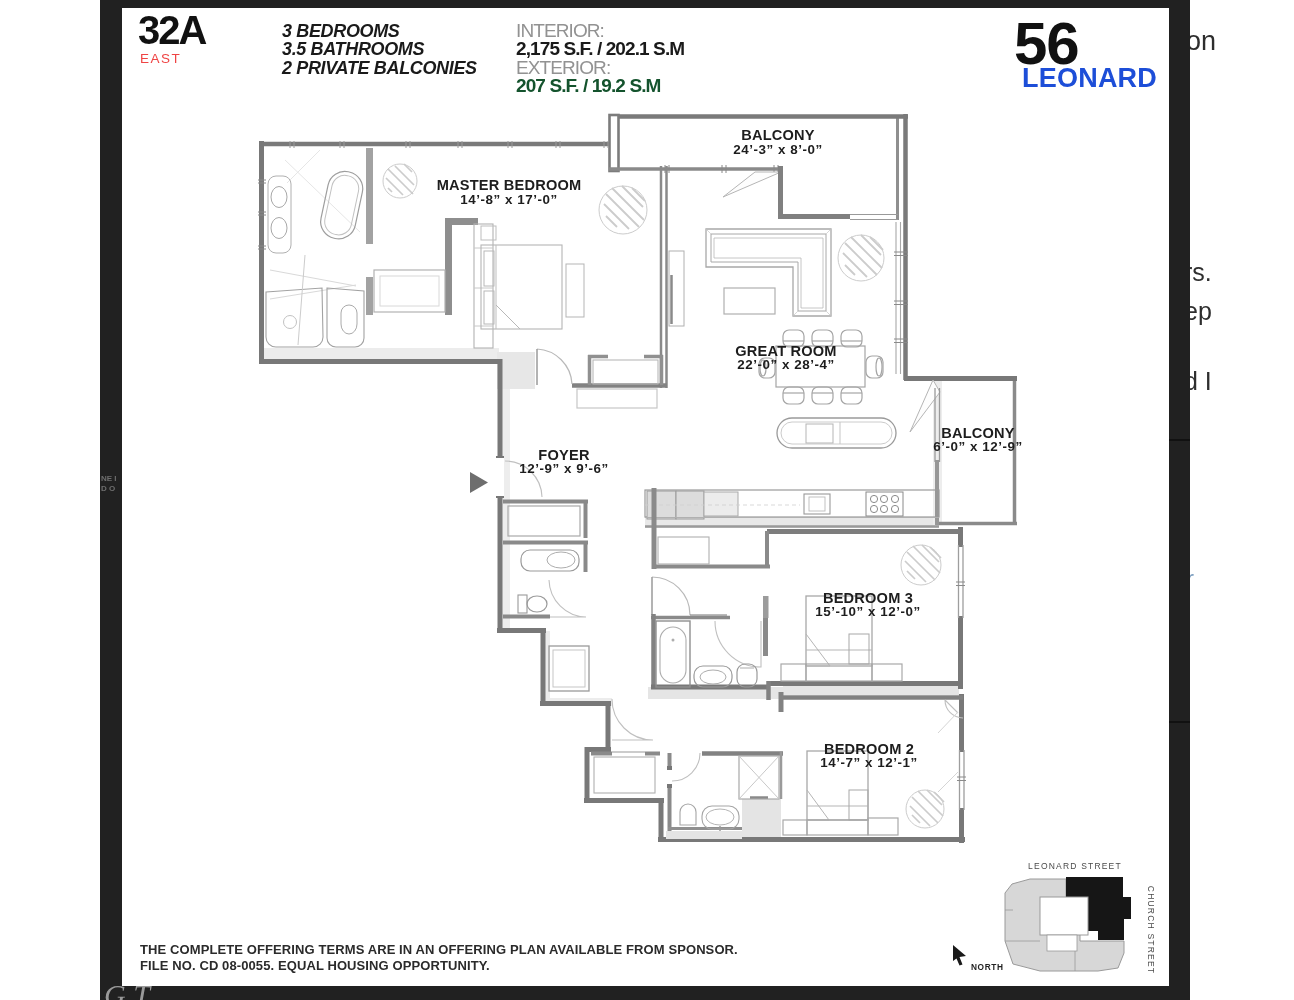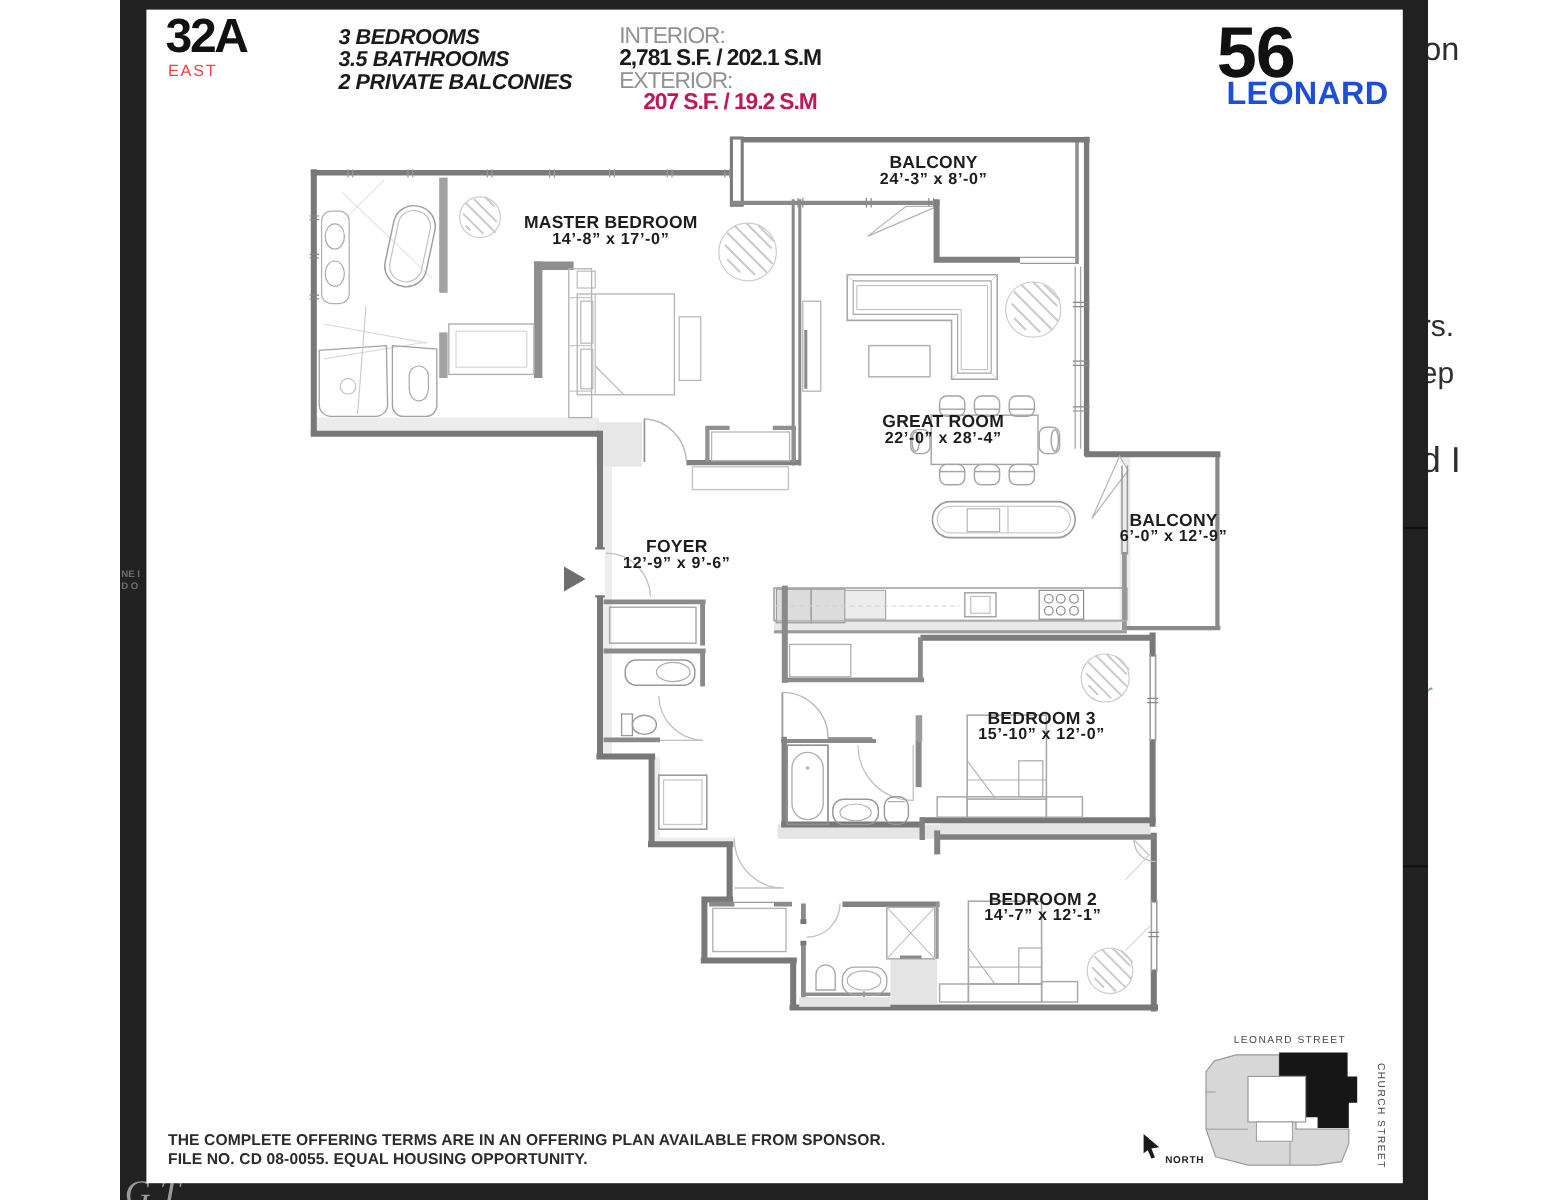--- a/index.html
+++ b/index.html
@@ -9,21 +9,21 @@
 </style>
 </head>
 <body>
 
 <div class="abs" style="left:1186px;top:26px;font-size:27px;color:#2e2e2e;">on</div>
 
 <div class="abs" style="left:1184px;top:258px;font-size:25px;color:#2e2e2e;">rs.</div>
 
 <div class="abs" style="left:1184px;top:297px;font-size:25px;color:#2e2e2e;">ep</div>
 
-<div class="abs" style="left:1184px;top:367px;font-size:30px;color:#2e2e2e;">d&nbsp;I</div>
+<div class="abs" style="left:1184px;top:367px;font-size:25px;color:#2e2e2e;">d&nbsp;I</div>
 
 <div class="abs" style="left:1186px;top:565px;font-size:24px;color:#7d9fc0;">r</div>
 
 <div class="abs" style="left:100px;top:0;width:1090px;height:1000px;background:#212121;"></div>
 
 <div class="abs" style="left:1169px;top:439px;width:21px;height:2px;background:#111;"></div>
 
 <div class="abs" style="left:1169px;top:721px;width:21px;height:2px;background:#111;"></div>
 
 <div class="abs" style="left:101px;top:474px;width:21px;font-size:8px;line-height:10px;color:#6e6e6e;font-weight:bold;">NE&nbsp;I D&nbsp;O</div>
@@ -33,23 +33,23 @@
 <div class="abs" style="left:122px;top:8px;width:1047px;height:978px;background:#fff;"></div>
 
 <div class="abs" style="left:138px;top:8px;font-size:40px;font-weight:bold;color:#111;letter-spacing:-2px;">32A</div>
 
 <div class="abs" style="left:140px;top:51px;font-size:13.5px;color:#ef4444;letter-spacing:1.5px;">EAST</div>
 
 <div class="abs" style="left:282px;top:22px;font-size:18px;font-weight:bold;color:#1a1a1a;line-height:18.4px;letter-spacing:-0.35px;font-style:italic;">3 BEDROOMS<br>3.5 BATHROOMS<br>2 PRIVATE BALCONIES</div>
 
 <div class="abs" style="left:516px;top:22px;font-size:19px;line-height:18.3px;letter-spacing:-0.9px;">
 <span style="color:#929292;">INTERIOR:</span><br>
-<span style="color:#1a1a1a;font-weight:bold;">2,781 S.F. / 202.1 S.M</span><br>
+<span style="color:#1a1a1a;font-weight:bold;">2,175 S.F. / 202.1 S.M</span><br>
 <span style="color:#929292;">EXTERIOR:</span><br>
-<span style="color:#be185d;font-weight:bold;margin-left:20px;">207 S.F. / 19.2 S.M</span></div>
+<span style="color:#14532d;font-weight:bold;">207 S.F. / 19.2 S.M</span></div>
 
 <div class="abs" style="left:1014px;top:9px;font-size:60px;font-weight:bold;color:#111;letter-spacing:-1px;">56</div>
 
 <div class="abs" style="left:1001px;top:63px;width:156px;text-align:right;font-size:27px;font-weight:bold;color:#1d4ed8;letter-spacing:0.2px;">LEONARD</div>
 
 <div class="abs" style="left:140px;top:942px;font-size:13px;font-weight:bold;color:#2b2b2b;line-height:16px;letter-spacing:0.1px;">THE COMPLETE OFFERING TERMS ARE IN AN OFFERING PLAN AVAILABLE FROM SPONSOR.<br>FILE NO. CD 08-0055. EQUAL HOUSING OPPORTUNITY.</div>
 
 <svg class="abs" style="left:0;top:0;" width="1294" height="1000" viewBox="0 0 1294 1000">
 <defs>
 <pattern id="hatch" patternUnits="userSpaceOnUse" width="7" height="7" patternTransform="rotate(45)">

